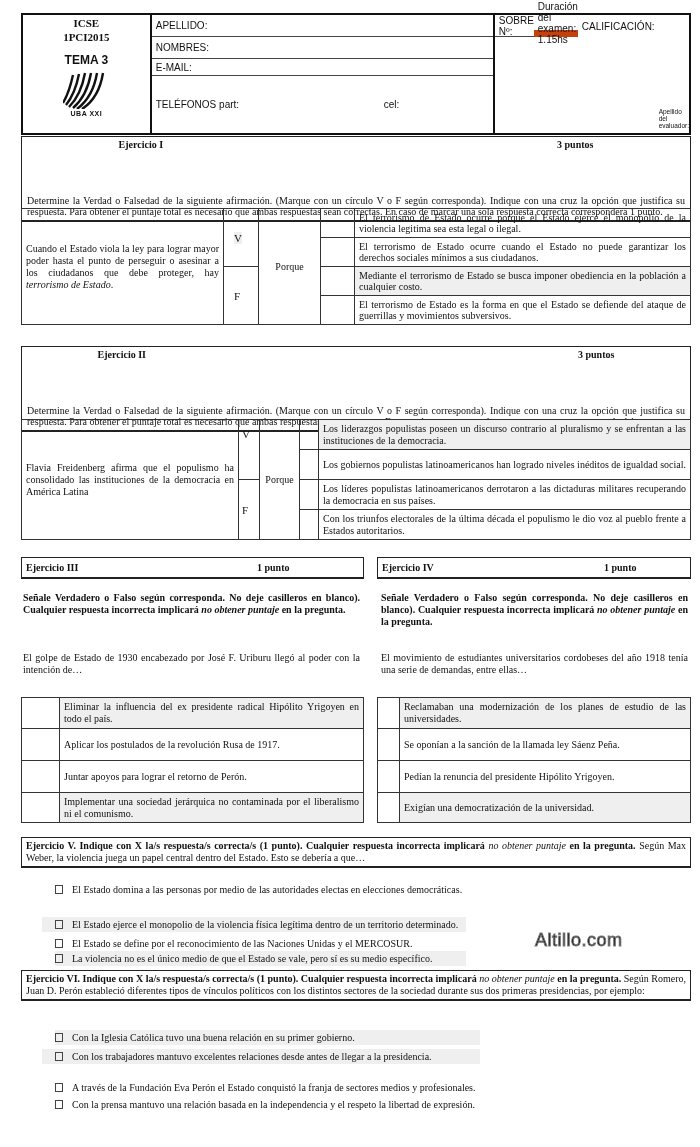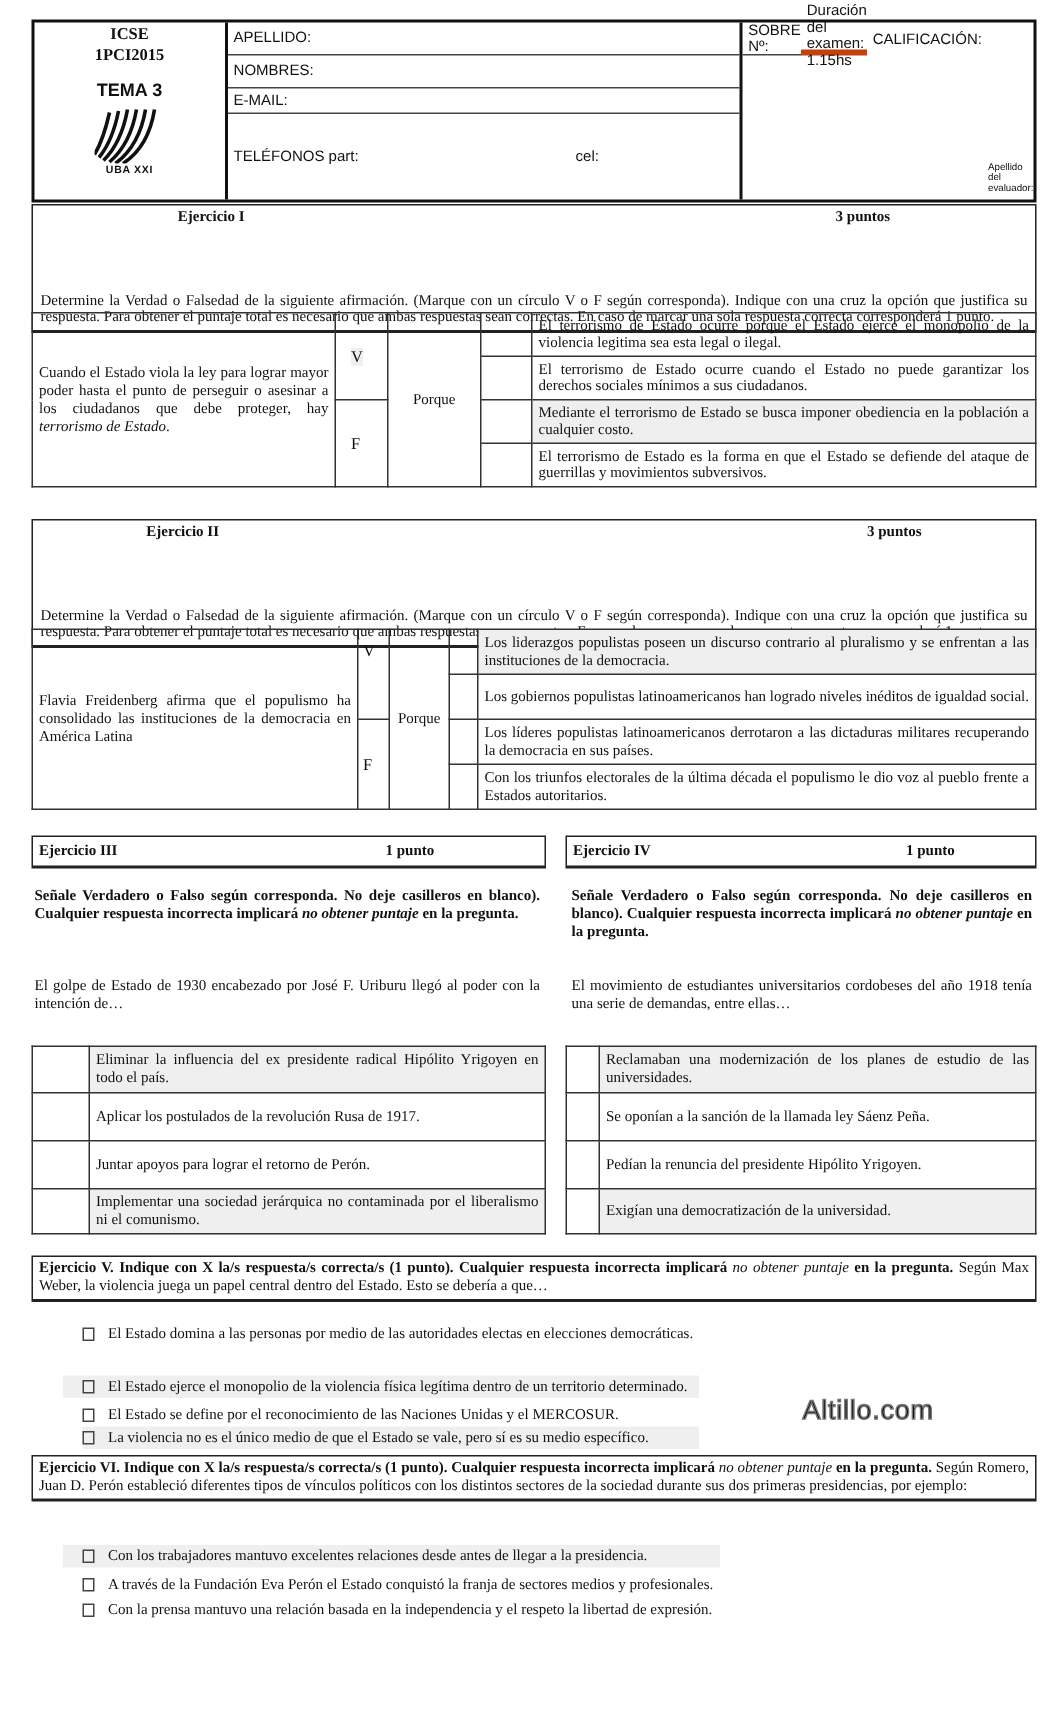--- a/index.html
+++ b/index.html
@@ -88,21 +88,21 @@
       </div>
     <div class="row" style="flex:1">
       <span>TELÉFONOS part:</span>
       <span style="position:absolute; left:232px">cel:</span>
     </div>
   </div>
   <div id="hdr-right">
     <div class="cell" style="height:22px; border-bottom:1px solid #444">
         <span>SOBRE Nº:</span>
       </div>
-    <div class="cell" style="height:22px; border-bottom:4px solid #c2410c">
+    <div class="cell" style="height:22px; border-bottom:7px solid #c2410c">
         <span>Duración del examen: 1.15hs</span>
       </div>
     <div class="cell" style="height:22px; align-items:center">
         <span>CALIFICACIÓN:</span>
       </div>
     <div class="cell" style="flex:1; align-items:flex-end; padding-bottom:4px; font-size:6.5px">
         <span>Apellido del evaluador:</span>
       </div>
   </div>
 </div>
@@ -249,21 +249,25 @@
       <span class="box"></span>
       <span>La violencia no es el único medio de que el Estado se vale, pero sí es su medio específico.</span>
     </div>
 </div>
 <div class="watermark">Altillo.com</div>
 
 <div class="abs ex-wide" style="top:970px">
   <b>Ejercicio VI. Indique con X la/s respuesta/s correcta/s (1 punto). Cualquier respuesta incorrecta implicará </b><i>no obtener puntaje</i><b> en la pregunta.</b><span> Según Romero, Juan D. Perón estableció diferentes tipos de vínculos políticos con los distintos sectores de la sociedad durante sus dos primeras presidencias, por ejemplo:</span>
 </div>
 <div class="checklist" style="top:1030px">
-  <div class="item hl" style="margin-left:-13px; padding-left:13px; margin-bottom:4px">
+  <div class="item hl" style="margin-bottom:4px">
+      <span class="box"></span>
+      <span>Con la Iglesia Católica tuvo una buena relación en su primer gobierno.</span>
+    </div>
+  <div class="item hl" style="margin-left:-13px; padding-left:13px; margin-bottom:16px">
       <span class="box"></span>
       <span>Con los trabajadores mantuvo excelentes relaciones desde antes de llegar a la presidencia.</span>
     </div>
   <div class="item" style="margin-bottom:2px">
       <span class="box"></span>
       <span>A través de la Fundación Eva Perón el Estado conquistó la franja de sectores medios y profesionales.</span>
     </div>
   <div class="item">
       <span class="box"></span>
       <span>Con la prensa mantuvo una relación basada en la independencia y el respeto la libertad de expresión.</span>

